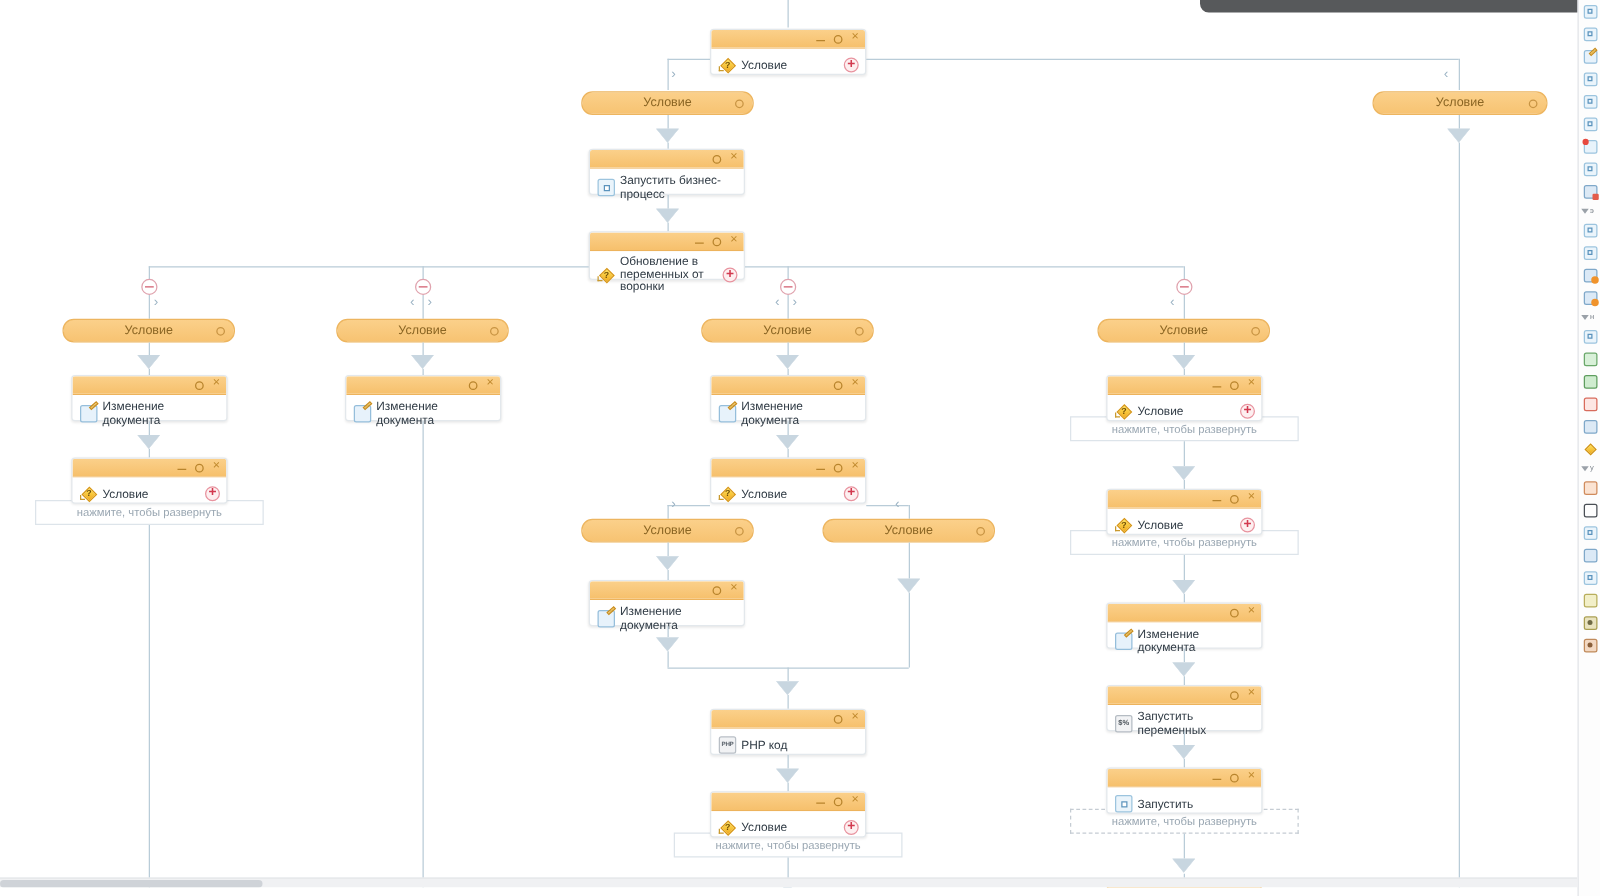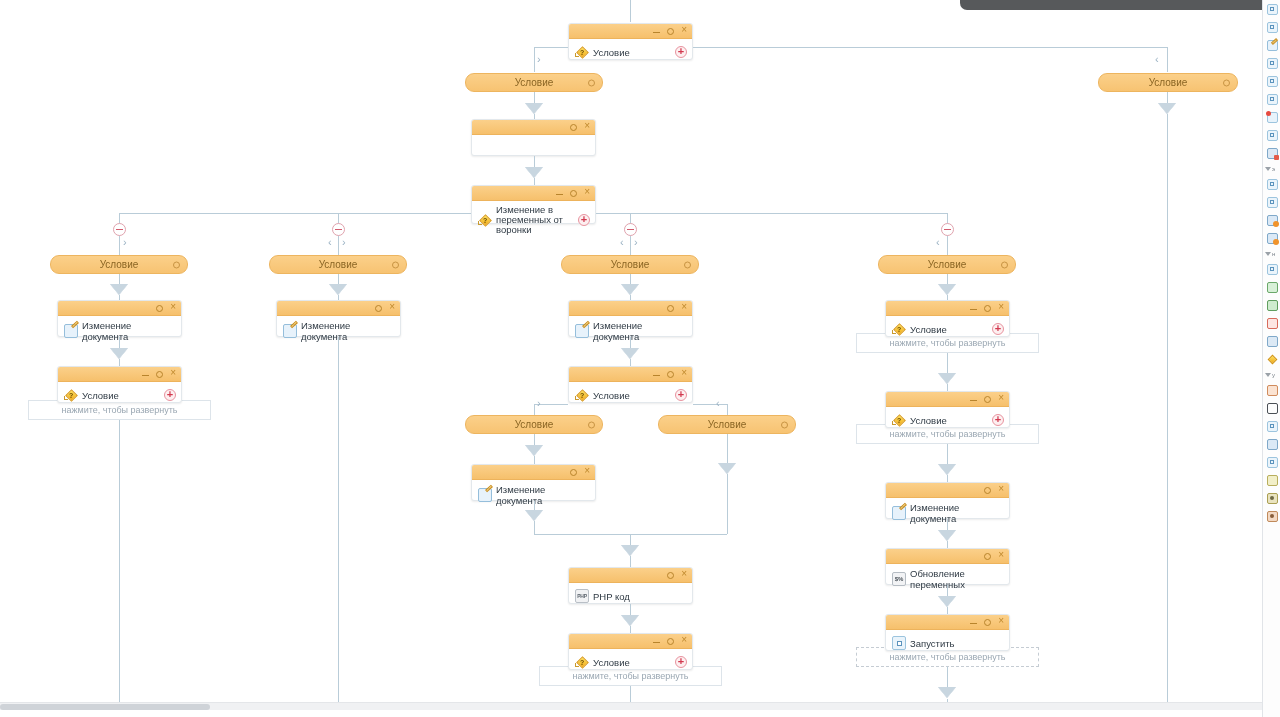--- a/index.html
+++ b/index.html
@@ -298,38 +298,44 @@
     </div>
     <div class="ln lnv" style="left:1167px; top:92px; height:12px;"></div>
     <div class="arrow" style="left:1158px; top:103px;"></div>
     <div class="ln lnv" style="left:1167px; top:114px; height:596px;"></div>
 
     <div class="card" style="left:471px; top:119px; width:125px; height:37px;">
       <div class="card-head">
         <div class="hc hc-gear" style="right:18px;"></div>
         <div class="hc hc-close" style="right:5px;">×</div>
       </div>
+      <div class="card-body">
+        <span class="bicon ic-blue">
+            <span class="inner"></span>
+          </span>
+        <span class="card-title">Запустить бизнес-процесс</span>
+      </div>
     </div>
     <div class="ln lnv" style="left:534px; top:156px; height:12px;"></div>
     <div class="arrow" style="left:525px; top:167px;"></div>
     <div class="ln lnv" style="left:534px; top:178px; height:7px;"></div>
 
     <div class="card" style="left:471px; top:185px; width:125px; height:39px;">
       <div class="card-head">
         <div class="hc hc-min" style="right:32px;"></div>
         <div class="hc hc-gear" style="right:18px;"></div>
         <div class="hc hc-close" style="right:5px;">×</div>
       </div>
       <div class="card-body">
         <span class="bicon ic-cond">
             <span class="tail"></span>
             <span class="dia"></span>
             <span class="qm">?</span>
           </span>
-        <span class="card-title two"><span>Изменение в</span><br><span>переменных от воронки</span></span>
+        <span class="card-title two"><span>Обновление в</span><br><span>переменных от воронки</span></span>
         <span class="plus-badge">
             <span>+</span>
           </span>
       </div>
     </div>
 
     <div class="ln lnh" style="left:119px; top:213px; width:352px;"></div>
     <div class="ln lnh" style="left:596px; top:213px; width:351px;"></div>
 
     <div class="ln lnv" style="left:119px; top:213px; height:42px;"></div>
@@ -630,21 +636,21 @@
 
     <div class="card" style="left:885px; top:548px; width:125px; height:37px;">
       <div class="card-head">
         <div class="hc hc-gear" style="right:18px;"></div>
         <div class="hc hc-close" style="right:5px;">×</div>
       </div>
       <div class="card-body">
         <span class="bicon ic-var">
             <span>$%</span>
           </span>
-        <span class="card-title">Обновление переменных</span>
+        <span class="card-title">Запустить переменных</span>
       </div>
     </div>
     <div class="ln lnv" style="left:947px; top:585px; height:11px;"></div>
     <div class="arrow" style="left:938px; top:596px;"></div>
     <div class="ln lnv" style="left:947px; top:607px; height:7px;"></div>
 
     <div class="card" style="left:885px; top:614px; width:125px; height:37px; z-index:3;">
       <div class="card-head">
         <div class="hc hc-min" style="right:32px;"></div>
         <div class="hc hc-gear" style="right:18px;"></div>

